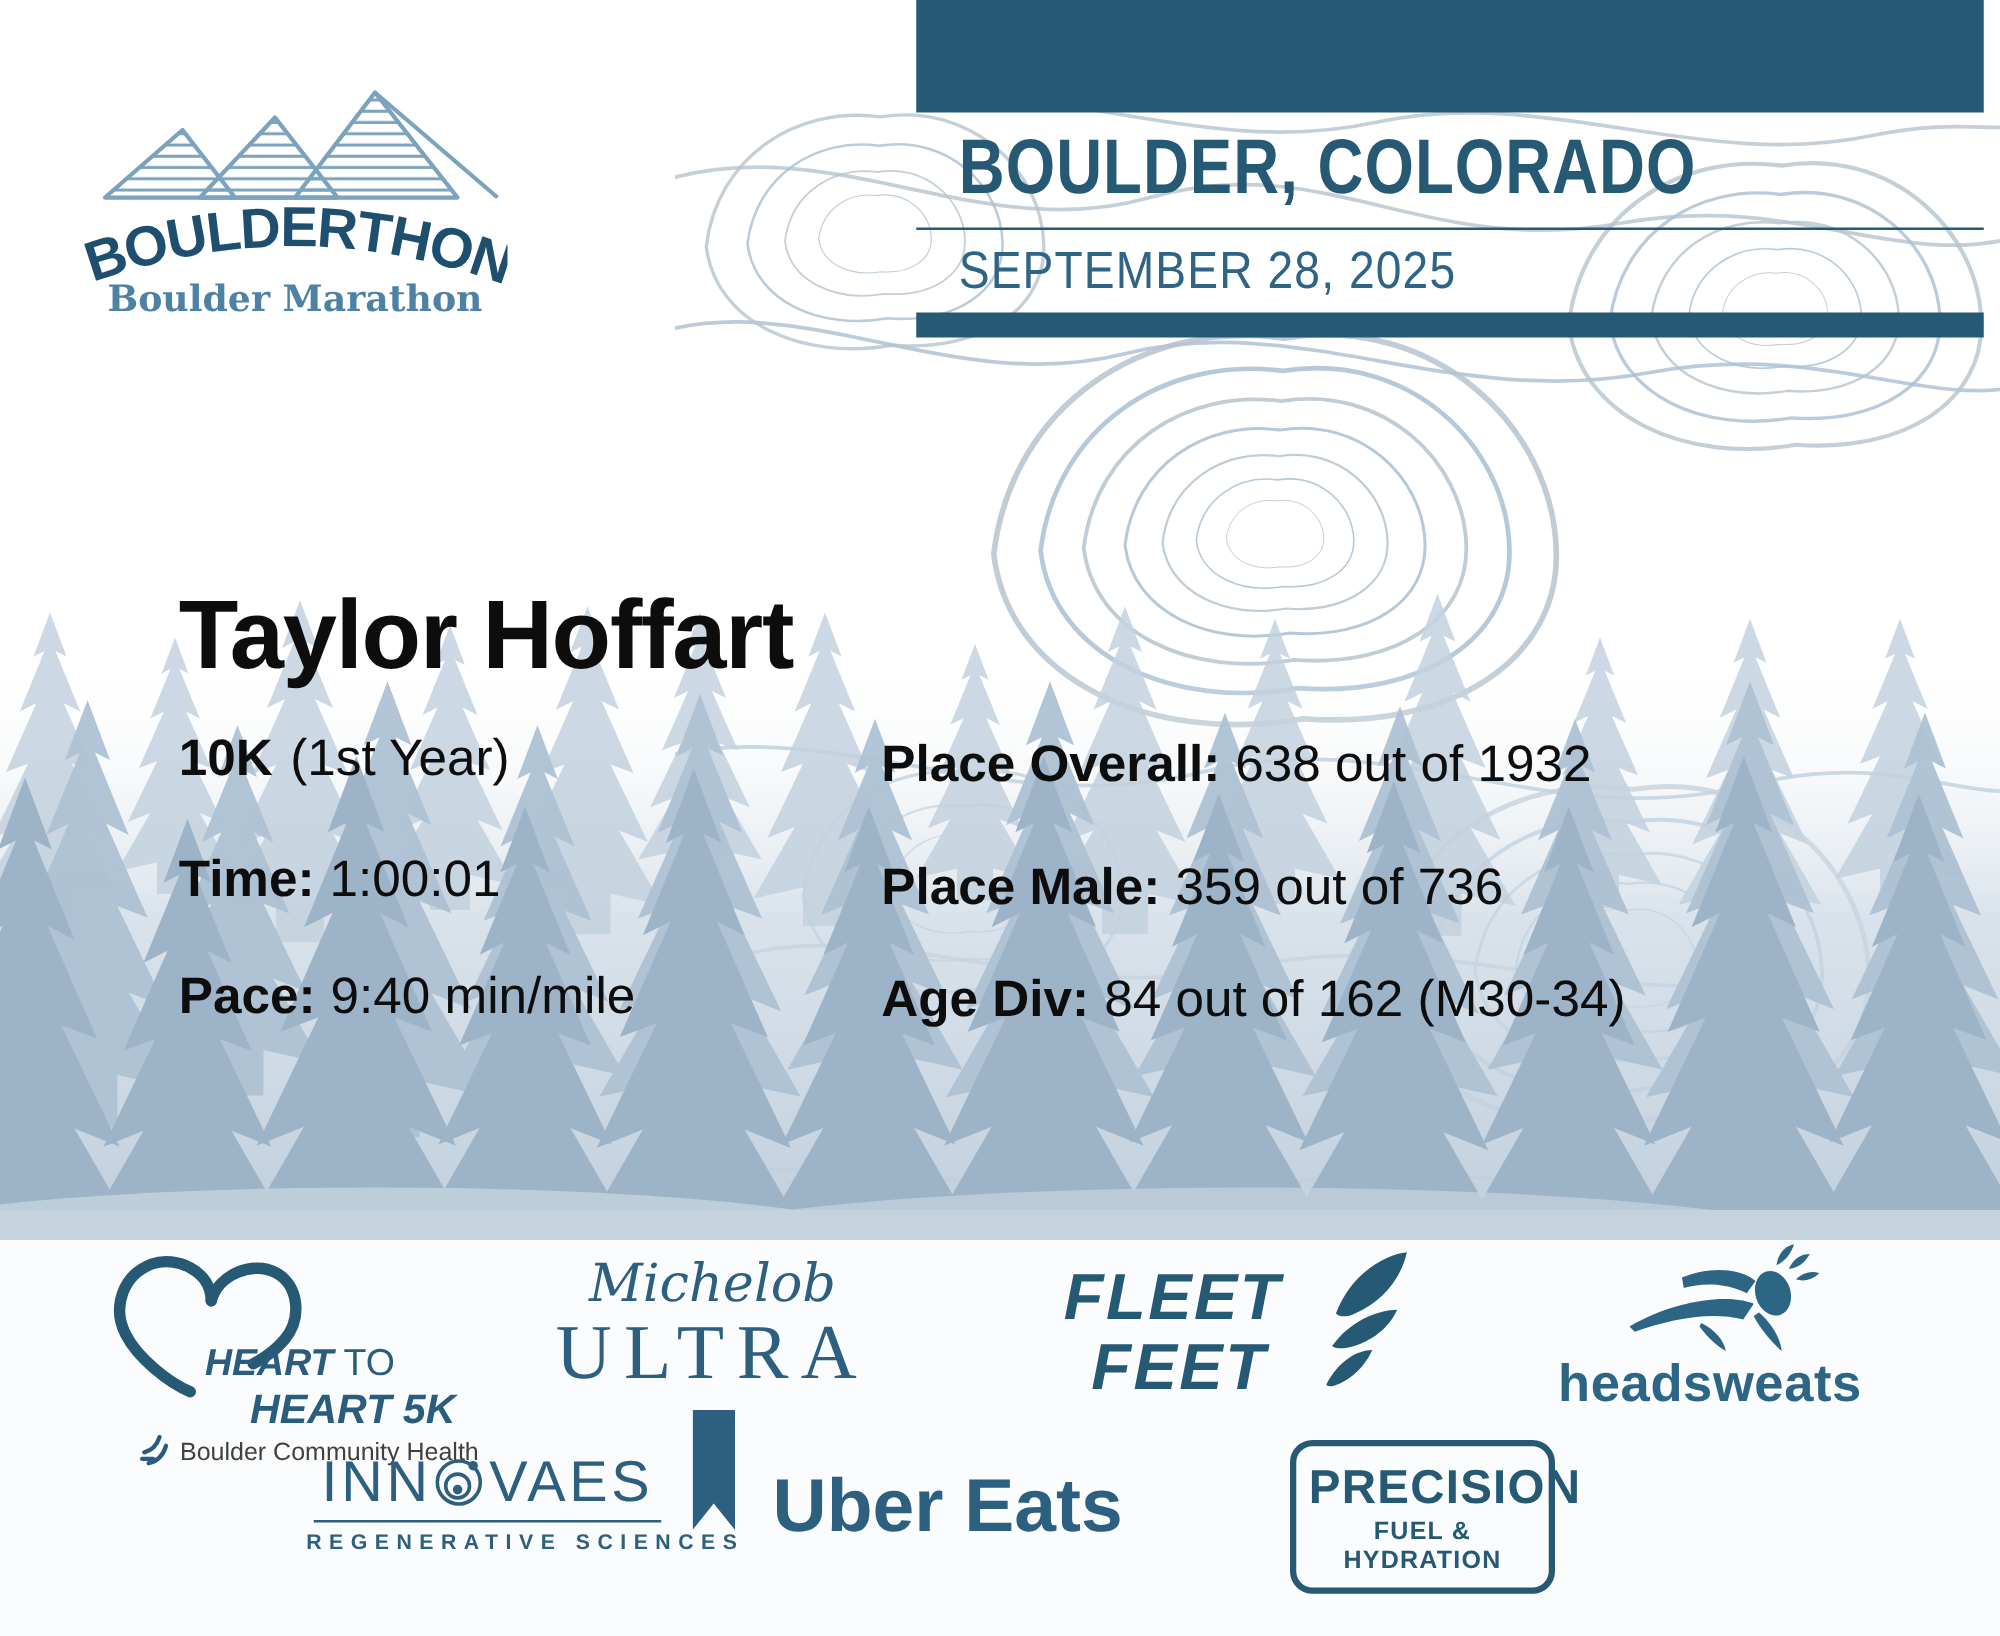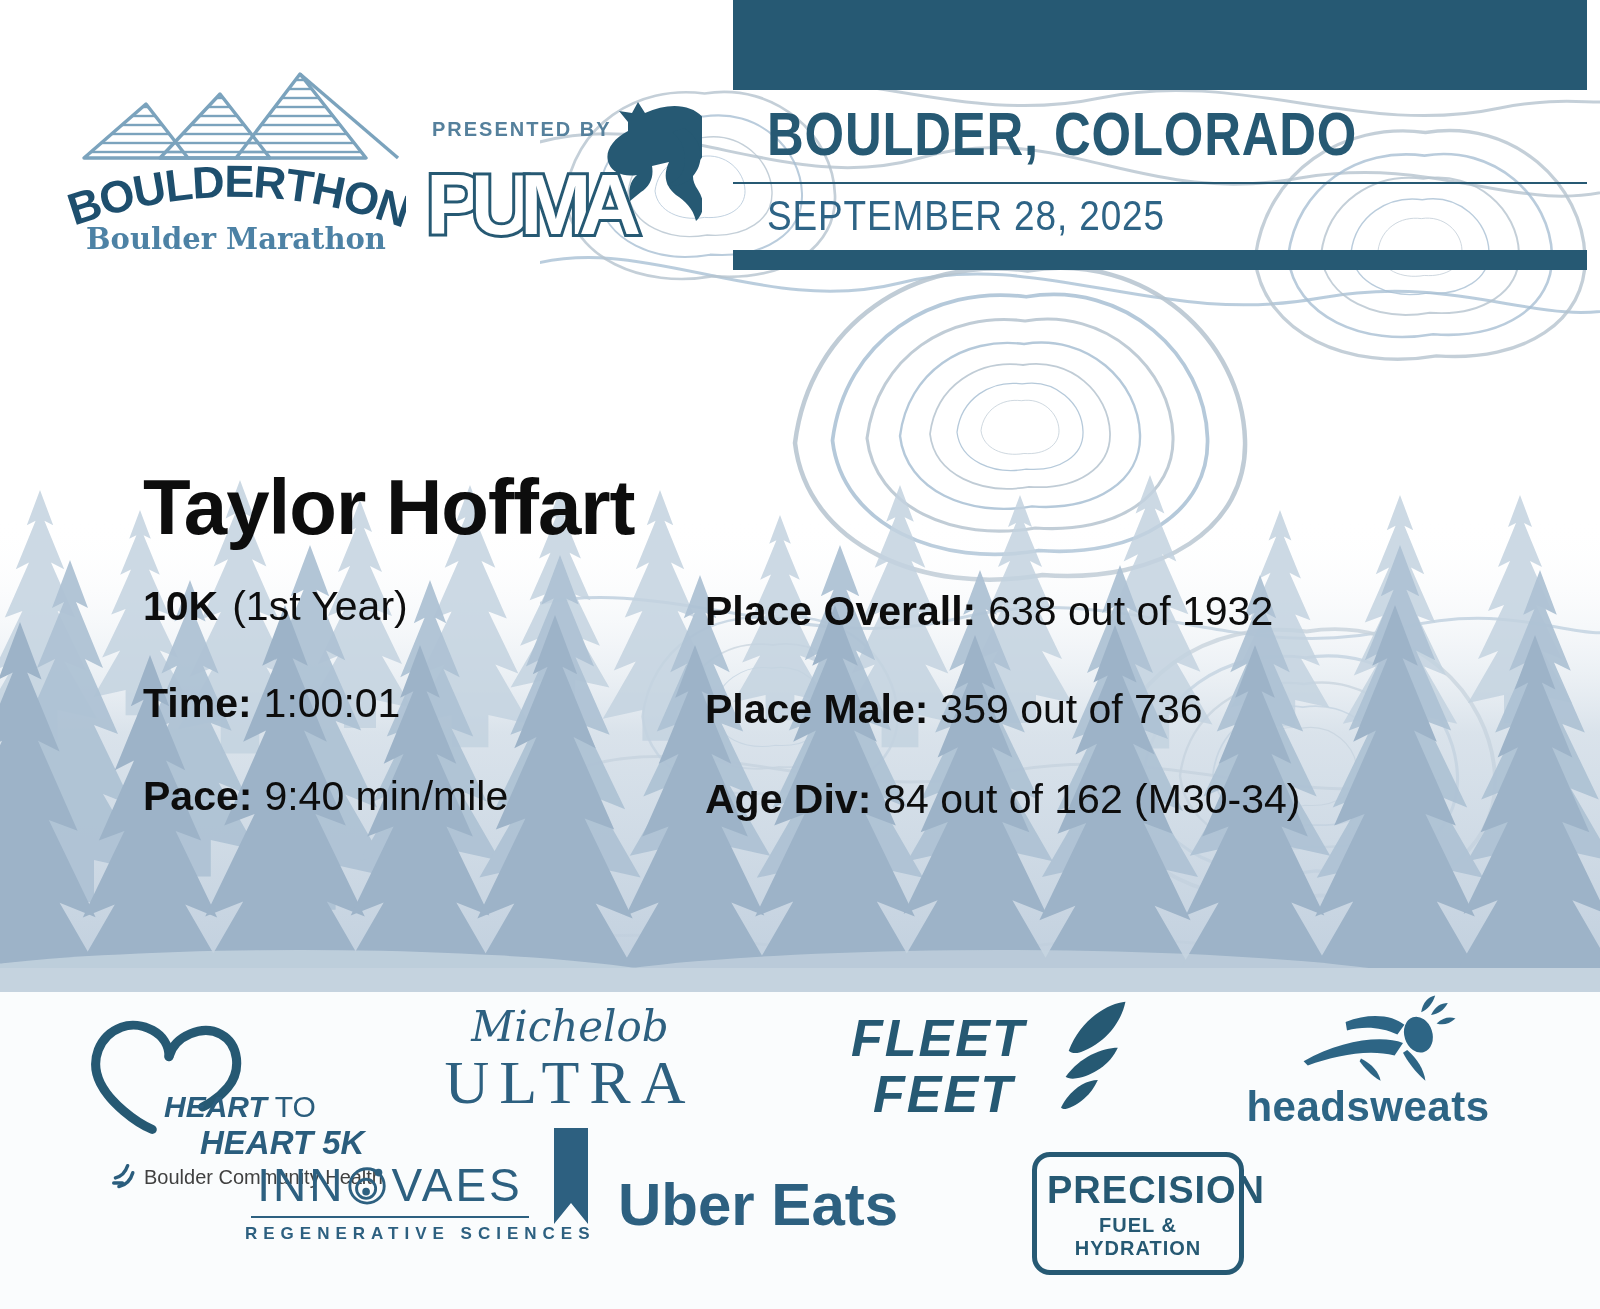--- a/index.html
+++ b/index.html
@@ -47,21 +47,21 @@
   #stat-overall { left:705px; top:588px; }
   #stat-male    { left:705px; top:686px; }
   #stat-agediv  { left:705px; top:776px; }
   .race-note { font-weight:400; margin-left:14px; }
 
   
   #footer { left:0; top:992px; width:1600px; height:317px; background:#fafcfd; }
   .sponsor { position:absolute; }
 
   
-  #heart-logo { left:64px; top:24px; width:280px; height:160px; }
+  #heart-logo { left:64px; top:8px; width:280px; height:160px; }
   .h2h-line1 { position:absolute; left:100px; top:74px; font-size:30px; color:#2a5d7d; white-space:nowrap; }
   .h2h-line1 b, .h2h-line2 { font-style:italic; font-weight:700; }
   .h2h-to { font-weight:400; margin-left:8px; }
   .h2h-line2 { position:absolute; left:136px; top:108px; font-size:33px; color:#2a5d7d; white-space:nowrap; }
   .h2h-org { position:absolute; left:48px; top:148px; font-size:20px; color:#404040; white-space:nowrap; }
 
   
   #michelob { left:430px; top:10px; width:280px; text-align:center; }
   .mich-script { font-family:"DejaVu Serif", serif; font-style:italic; font-size:42px; color:#2d6080; }
   .mich-ultra  { font-family:"Liberation Serif", serif; font-size:62px; letter-spacing:10px;
@@ -238,34 +238,20 @@
     </svg>
     <svg viewBox="0 0 340 92" width="340" height="92" style="position:absolute;left:-2px;top:92px;">
       <path id="arcpath" d="M8,76 Q170,18 332,76" fill="none"></path>
       <text font-family="Liberation Sans, sans-serif" font-size="45" font-weight="700" fill="#1e4f6e" letter-spacing="1">
         <textPath href="#arcpath" startOffset="0" textLength="338">BOULDERTHON</textPath>
       </text>
     </svg>
     <div id="boulderthon-script">Boulder Marathon</div>
   </div>
 
-  <div id="puma-block" class="abs">
-    <div id="puma-presented">PRESENTED BY</div>
-    <svg viewBox="0 0 280 160" width="280" height="160" style="position:absolute;left:0;top:4px;">
-      <text x="4" y="152" font-family="Liberation Sans, sans-serif" font-size="86" font-weight="700" fill="#ffffff" stroke="#265973" stroke-width="6" style="paint-order:stroke" letter-spacing="1" textLength="216">PUMA</text>
-      <g fill="#265973">
-        <path d="M206,40 l-9,-11 l13,2 l6,-11 l7,11
-                 c24,-11 48,-9 59,6 c9,13 7,28 -4,41 c-9,11 -9,20 -2,30 c7,11 7,22 -2,31
-                 c-3,-13 -11,-20 -20,-26 c-11,-9 -13,-20 -7,-33 l-17,4
-                 c2,11 -2,20 -11,26 l-11,9 c-2,-11 0,-20 7,-26
-                 c-13,2 -24,-2 -28,-11 c-5,-11 2,-24 19,-33 z"></path>
-        <path d="M262,46 c18,11 22,33 9,48 c-7,9 -18,11 -26,9 c11,-4 18,-13 18,-24 c0,-13 -4,-22 -13,-29 z"></path>
-      </g>
-    </svg>
-  </div>
 
   <div id="runner-name" class="abs">Taylor Hoffart</div>
 
   <div id="stat-race" class="abs stat">
     <b>10K</b><span class="race-note">(1st Year)</span>
   </div>
   <div id="stat-time" class="abs stat">
     <b>Time:</b><span class="val">1:00:01</span>
   </div>
   <div id="stat-pace" class="abs stat">

